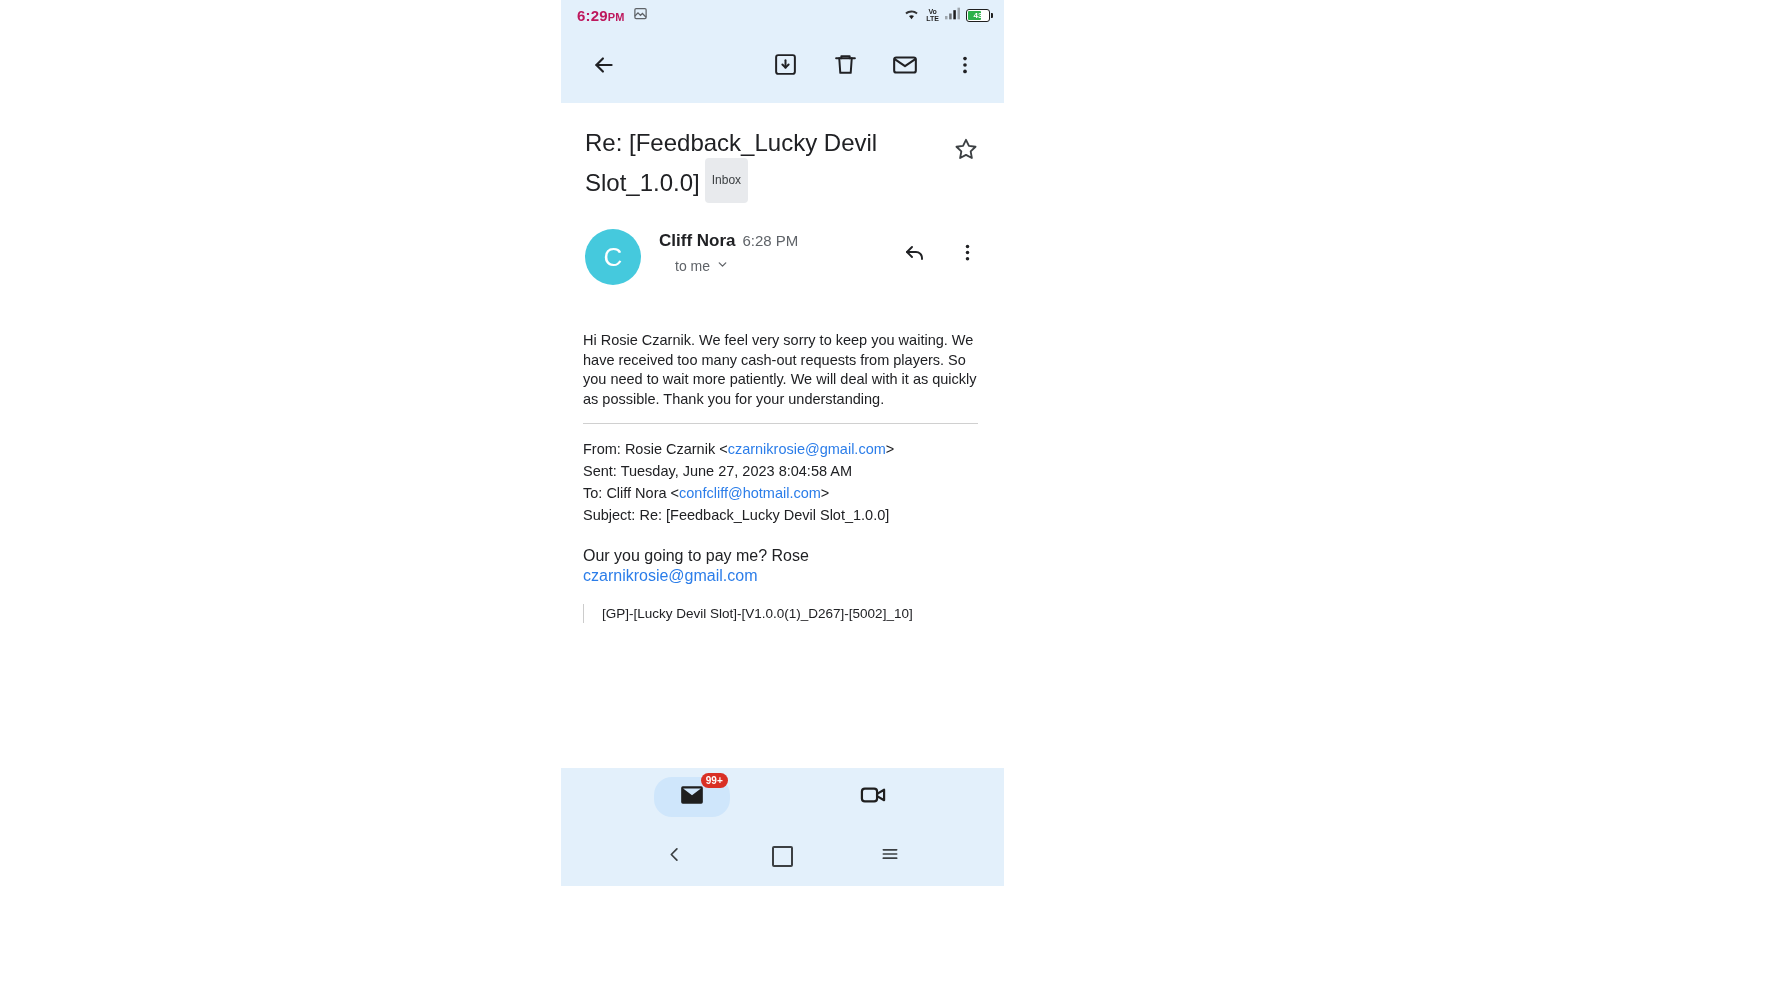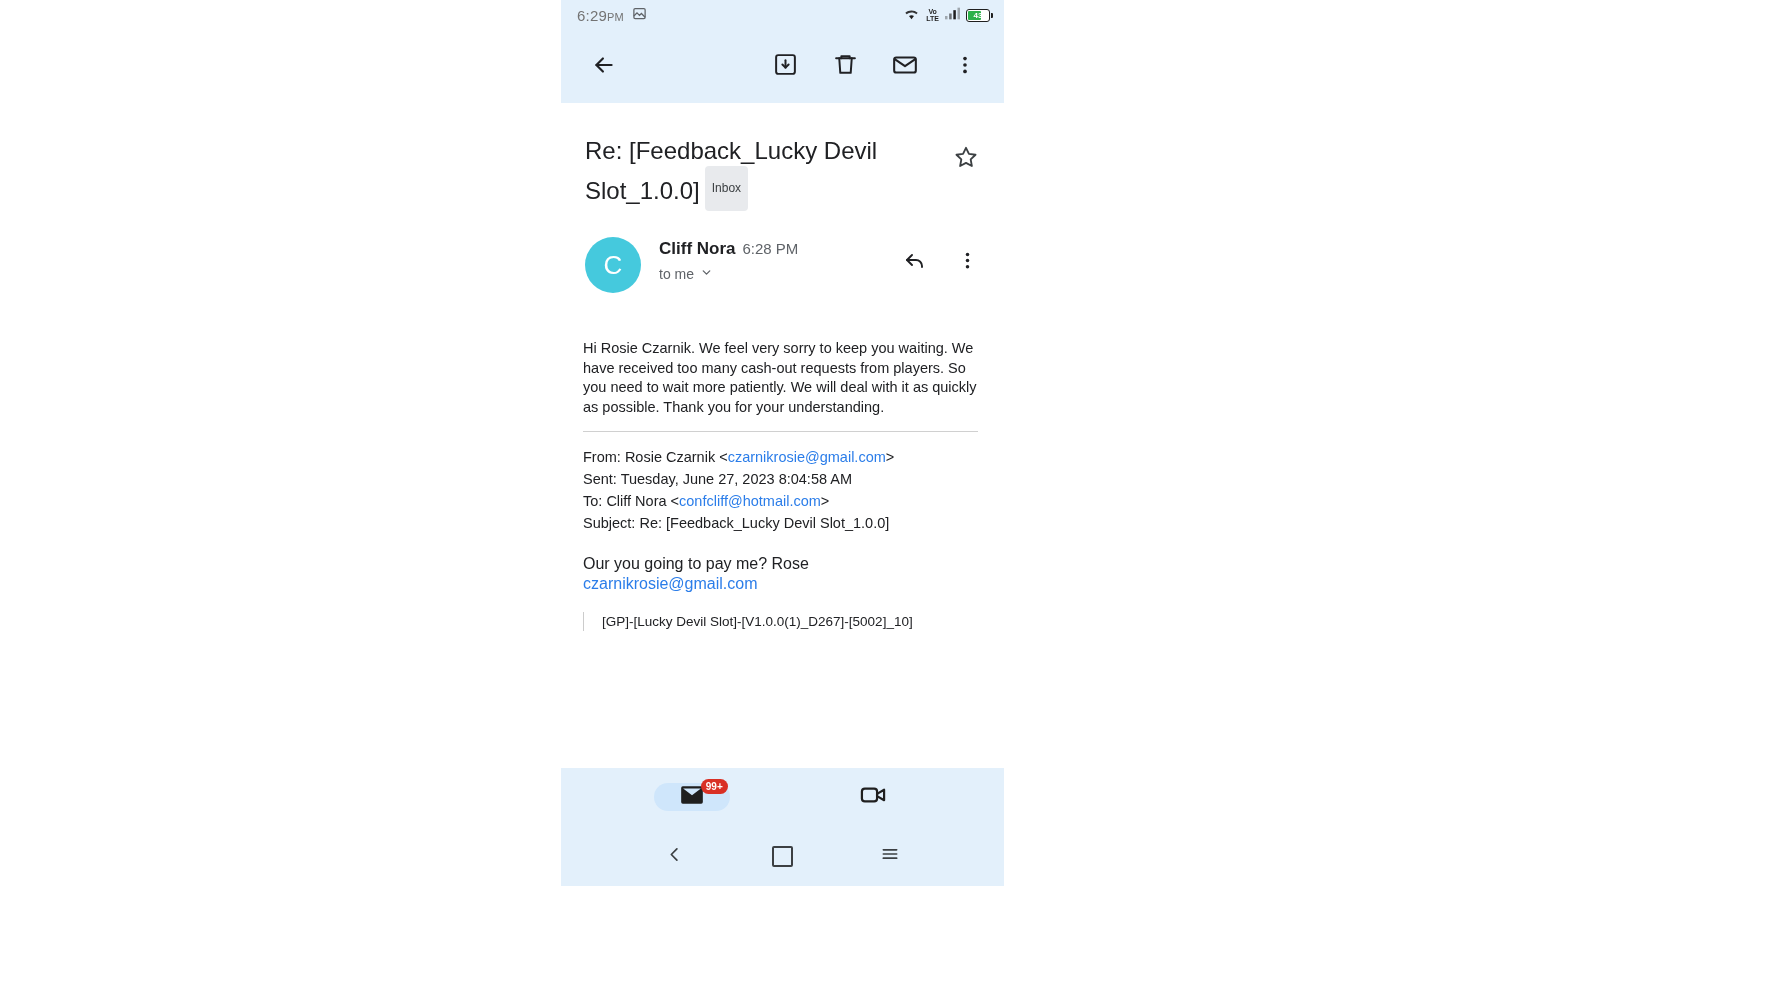--- a/index.html
+++ b/index.html
@@ -32,22 +32,23 @@
     height: 30px;
     background: #e3f0fb;
     display: flex;
     align-items: center;
     padding: 0 16px;
     box-sizing: border-box;
     position: relative;
   }
   .status-time {
     font-size: 15px;
-    color: #737373;
+    color: #be185d;
     letter-spacing: .2px;
+    font-weight: bold;
   }
   .status-time .ampm { font-size: 11px; }
   .status-left-icons {
     margin-left: 8px;
     display: flex;
     align-items: center;
     gap: 5px;
   }
   .status-right {
     position: absolute;
@@ -122,21 +123,21 @@
     align-items: center;
     justify-content: center;
     cursor: pointer;
   }
   .tb-group { display: flex; align-items: center; gap: 18px; }
 
   
   .subject-wrap {
     display: flex;
     align-items: flex-start;
-    padding: 28px 18px 0 24px;
+    padding: 20px 18px 0 24px;
   }
   .subject {
     flex: 1;
     font-size: 24px;
     line-height: 39px;
     color: #202124;
     font-weight: 400;
   }
   .label-chip {
     display: inline-block;
@@ -194,20 +195,21 @@
     color: #5f6368;
     margin-left: 7px;
   }
   .to-me {
     margin-top: 7px;
     font-size: 14px;
     color: #5f6368;
     display: flex;
     align-items: center;
     gap: 6px;
+    margin-left: 16px;
   }
   .sender-actions { display: flex; align-items: center; gap: 10px; padding-top: 4px;}
 
   
   .body {
     padding: 46px 24px 0 22px;
     font-size: 14.5px;
     line-height: 19.6px;
     color: #202124;
   }
@@ -250,21 +252,21 @@
     height: 58px;
     display: flex;
     align-items: center;
     justify-content: space-around;
     padding: 0 40px;
     box-sizing: border-box;
   }
   .tab-pill {
     position: relative;
     width: 76px;
-    height: 28px;
+    height: 40px;
     border-radius: 18px;
     display: flex;
     align-items: center;
     justify-content: center;
     cursor: pointer;
   }
   .tab-pill.active { background: #cfe6fb; }
   .badge {
     position: absolute;
     top: -4px;

